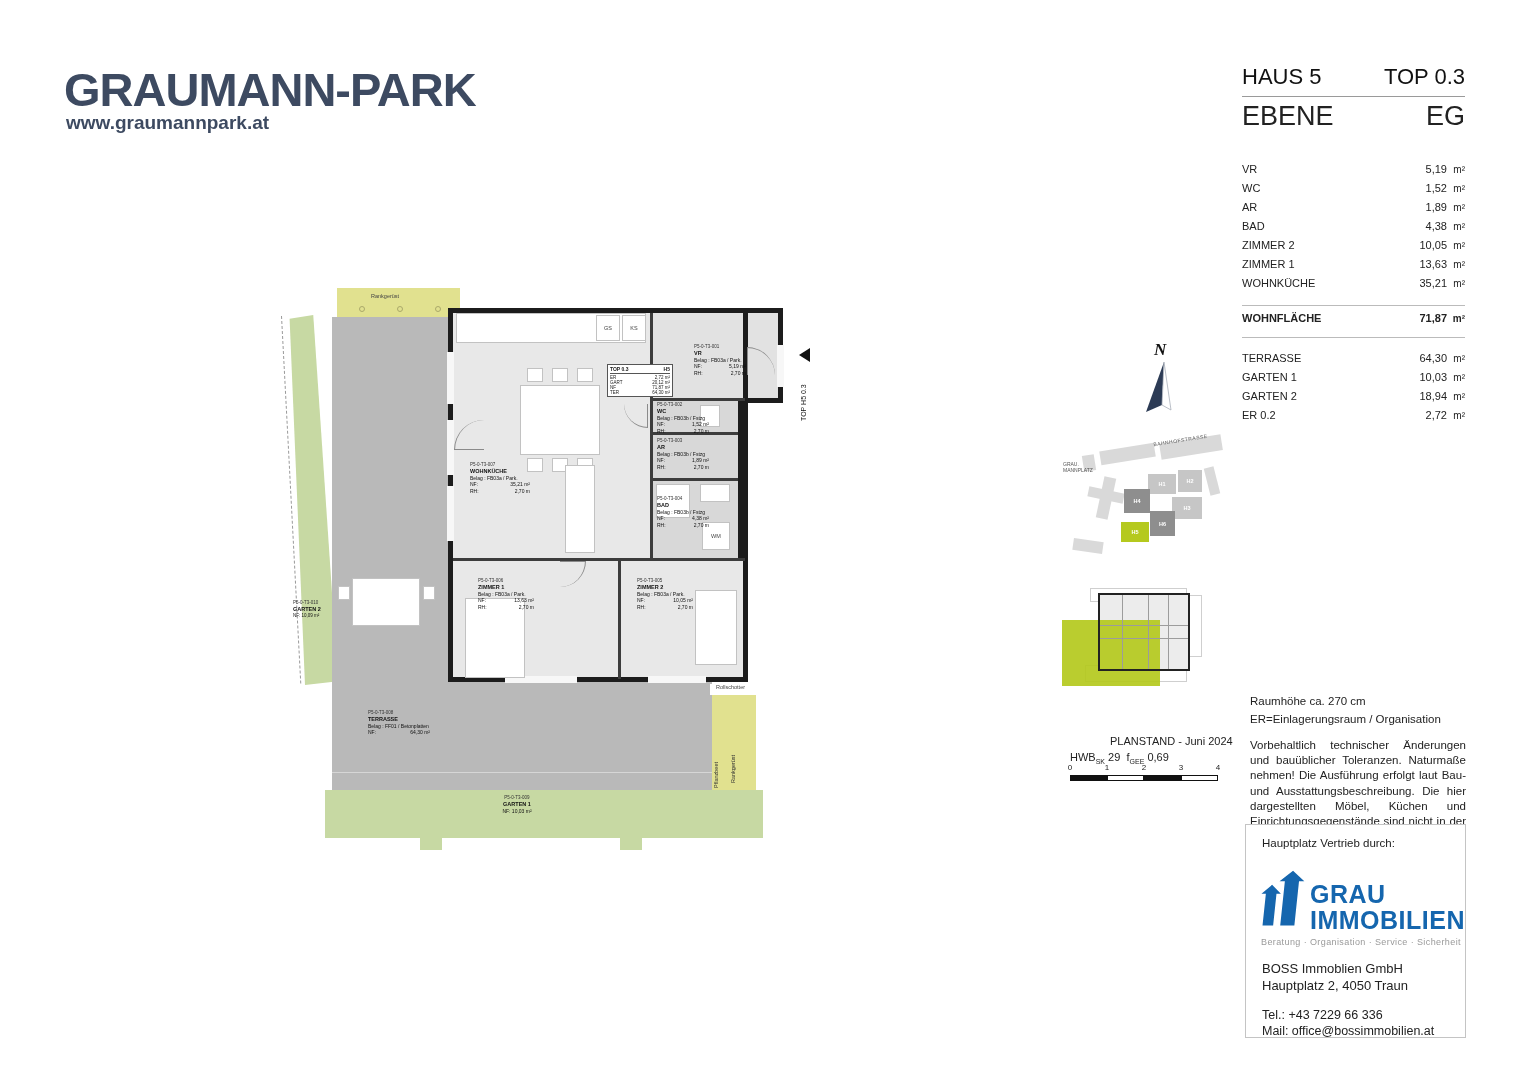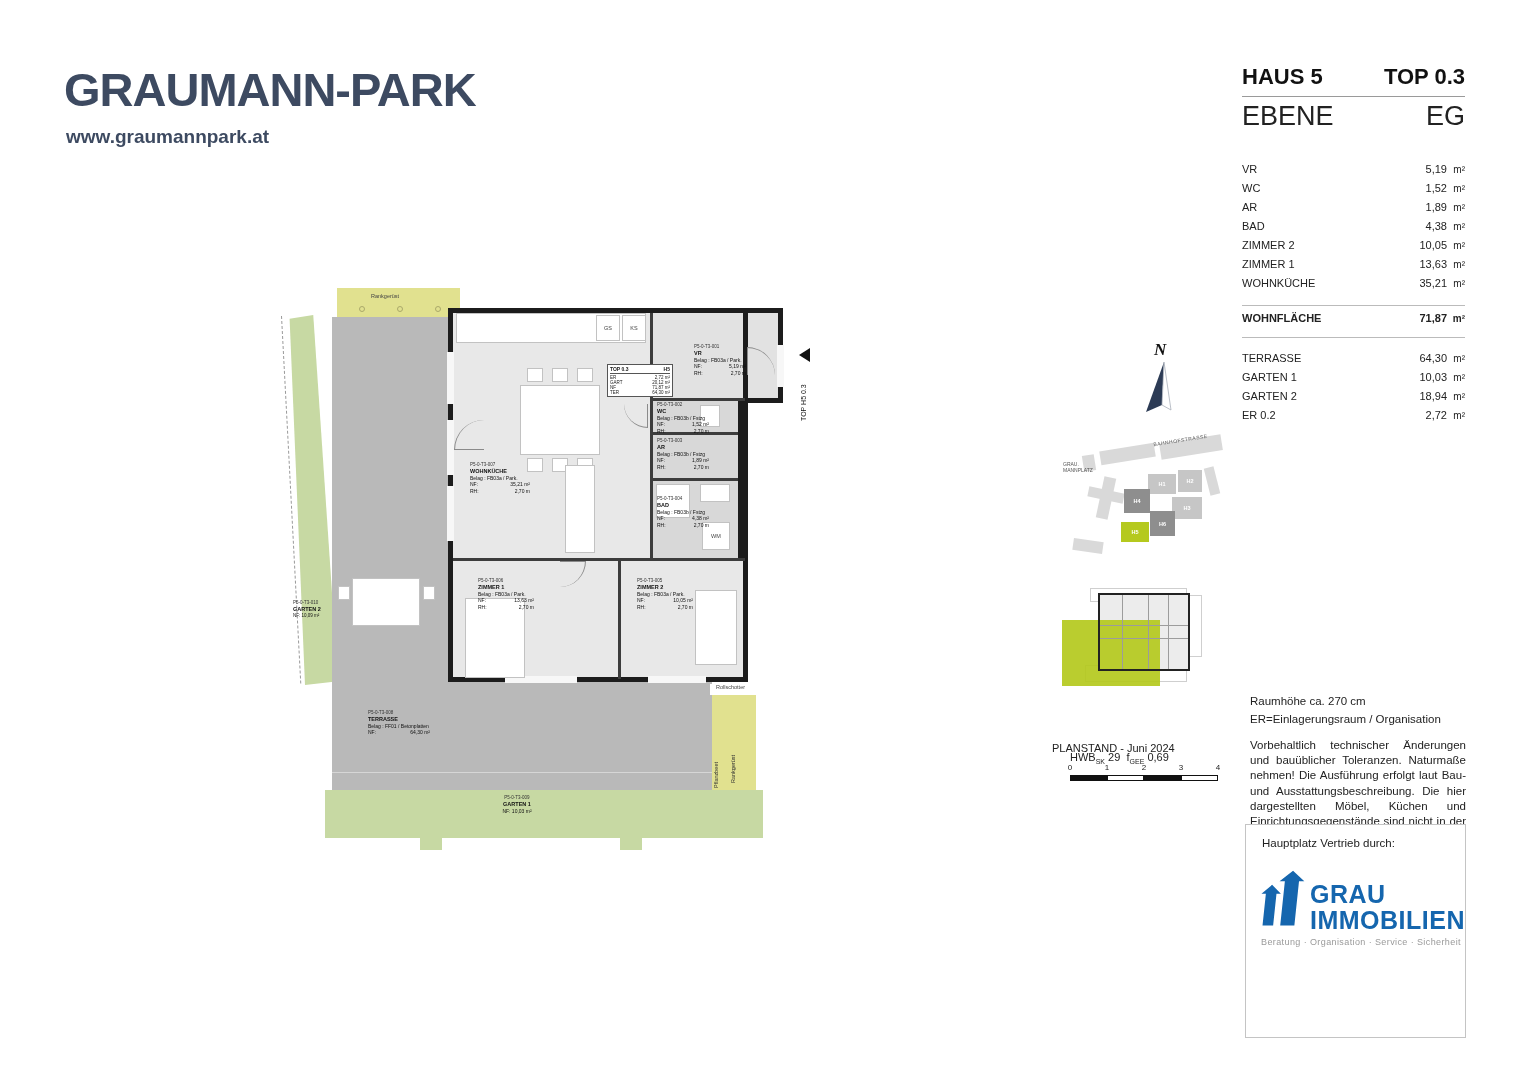--- a/index.html
+++ b/index.html
@@ -5,21 +5,21 @@
   html,body{margin:0;padding:0;}
   body{
     width:1527px;height:1080px;position:relative;background:#ffffff;
     font-family:"Liberation Sans", sans-serif;color:#1a1a1a;overflow:hidden;
   }
   .abs{position:absolute;}
   
   .brand-title{font-size:47px;font-weight:800;letter-spacing:-1px;color:#3d4a61;}
   .brand-url{font-size:19px;font-weight:700;color:#3d4a61;}
   
-  .hdr-big{font-size:22px;font-weight:700;color:#111;}
+  .hdr-big{font-size:22px;font-weight:400;color:#111;}
   .hdr-mid{font-size:27px;font-weight:400;color:#222;}
   .rowline{display:flex;justify-content:space-between;align-items:baseline;}
   .divider{border-top:1px solid #9a9a9a;height:0;}
   .tbl-row{display:flex;align-items:baseline;font-size:11px;color:#222;height:19px;}
   .tbl-label{flex:1;}
   .tbl-val{width:40px;text-align:right;}
   .tbl-unit{width:18px;text-align:right;font-size:10px;}
   .bold{font-weight:700;}
   
   .terrace{background:#b9b9b9;}
@@ -60,21 +60,21 @@
   .vendor-box{border:1px solid #c4c4c4;background:#fff;box-sizing:border-box;}
   .vendor-head{font-size:11.5px;color:#222;}
   .boss-word{font-size:25px;font-weight:800;color:#1566ae;line-height:1.02;letter-spacing:0.5px;}
   .boss-tag{font-size:9px;color:#9a9a9a;letter-spacing:0.4px;}
   .vendor-txt{font-size:13px;color:#222;line-height:1.3;}
 </style>
 </head>
 <body>
 
 <div class="abs brand-title" style="left:64px;top:62px;">GRAUMANN-PARK</div>
-<div class="abs brand-url" style="left:66px;top:126px;text-align:center;">www.graumannpark.at</div>
+<div class="abs brand-url" style="left:66px;top:112px;text-align:center;">www.graumannpark.at</div>
 
 <div class="abs" style="left:1242px;top:64px;width:223px;">
   <div class="rowline">
     <span class="hdr-big">HAUS 5</span>
     <span class="hdr-big">TOP 0.3</span>
   </div>
   <div class="divider" style="margin-top:6px;"></div>
   <div class="rowline" style="margin-top:4px;">
     <span class="hdr-mid">EBENE</span>
     <span class="hdr-mid">EG</span>
@@ -419,21 +419,21 @@
   <div class="abs" style="left:38px;top:10px;width:92px;height:78px;background:#ececec;border:2px solid #222;box-sizing:border-box;"></div>
   <div class="abs" style="left:2px;top:37px;width:98px;height:66px;background:#b4c91d;opacity:0.92;"></div>
   <div class="kp-line" style="left:40px;top:42px;width:88px;height:1px;"></div>
   <div class="kp-line" style="left:40px;top:55px;width:88px;height:1px;"></div>
   <div class="kp-line" style="left:62px;top:12px;width:1px;height:74px;"></div>
   <div class="kp-line" style="left:88px;top:12px;width:1px;height:74px;"></div>
   <div class="kp-line" style="left:108px;top:12px;width:1px;height:74px;"></div>
   <div class="abs" style="left:38px;top:10px;width:92px;height:78px;border:2px solid #222;box-sizing:border-box;"></div>
 </div>
 
-<div class="abs ps-text" style="left:1052px;top:735px;margin-top:7px;">PLANSTAND - Juni 2024</div>
+<div class="abs ps-text" style="left:1110px;top:735px;">PLANSTAND - Juni 2024</div>
 <div class="abs ps-text" style="left:1070px;top:751px;">
   <span>HWB</span><sub>SK</sub>
   <span>29</span>&nbsp;
   <span>f</span><sub>GEE</sub>
   <span>0,69</span>
 </div>
 <div class="abs" style="left:1070px;top:763px;width:160px;height:22px;">
   <span class="tick" style="left:-6px;top:0;">0</span>
   <span class="tick" style="left:31px;top:0;">1</span>
   <span class="tick" style="left:68px;top:0;">2</span>
@@ -457,13 +457,21 @@
     <svg width="52" height="68" viewBox="0 0 52 68" style="transform:skewX(-6deg);">
       <polygon points="1,28 12,18 23,28 18,28 18,64 6,64 6,28" fill="#1566ae"></polygon>
       <polygon points="20,14 34,2 48,14 42,14 42,64 26,64 26,14" fill="#1566ae"></polygon>
     </svg>
     <div style="margin-left:4px;">
       <div class="boss-word">GRAU</div>
       <div class="boss-word">IMMOBILIEN</div>
     </div>
   </div>
   <div class="boss-tag" style="margin:4px 0 0 15px;">Beratung · Organisation · Service · Sicherheit</div>
+  <div class="vendor-txt" style="margin:14px 0 0 16px;">
+    <div>BOSS Immoblien GmbH</div>
+    <div>Hauptplatz 2, 4050 Traun</div>
+  </div>
+  <div class="vendor-txt" style="margin:12px 0 0 16px;font-size:12.5px;">
+    <div>Tel.: +43 7229 66 336</div>
+    <div>Mail: office@bossimmobilien.at</div>
+  </div>
 </div>
 
 </body></html>

